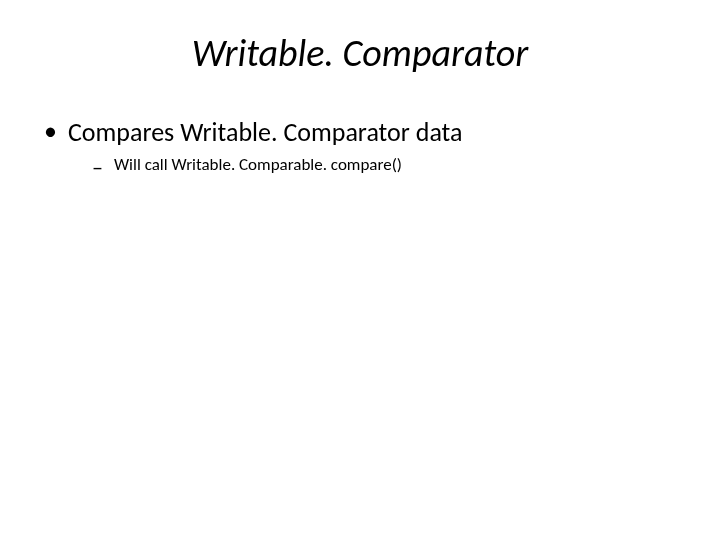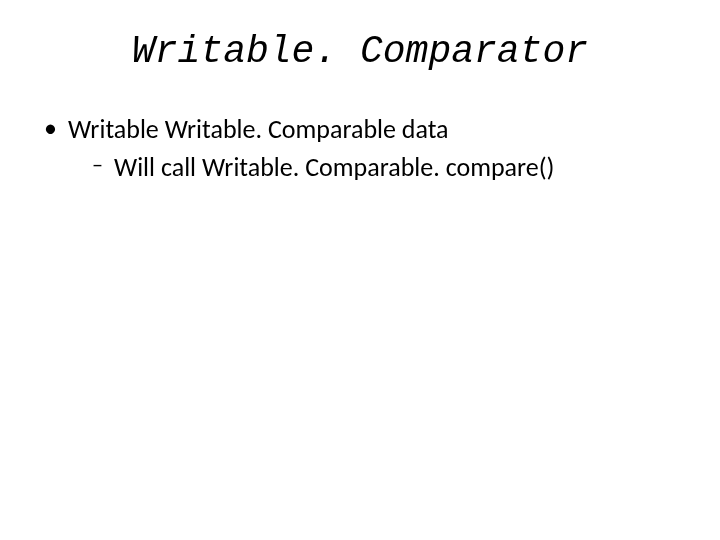--- a/index.html
+++ b/index.html
@@ -16,21 +16,20 @@
       padding: 20px 40px;
       position: relative;
     }
     .title {
       text-align: center;
       font-size: 38px;
       font-style: italic;
       font-weight: 400;
       margin-top: 10px;
       margin-bottom: 40px;
-      font-family: Liberation Mono, monospace;
     }
     .level1 {
       list-style: none;
       padding-left: 0;
     }
     .level1-item {
       font-size: 26px;
       position: relative;
       padding-left: 28px;
       margin-bottom: 8px;
@@ -42,41 +41,41 @@
       top: 0;
       font-size: 26px;
       line-height: 1.2;
     }
     .level2 {
       list-style: none;
       padding-left: 24px;
       margin-top: 6px;
     }
     .level2-item {
-      font-size: 26px;
+      font-size: 17px;
       position: relative;
       padding-left: 22px;
       margin-bottom: 2px;
     }
     .level2-item::before {
       content: "–";
       position: absolute;
       left: 0;
       top: 0;
       font-size: 22px;
       line-height: 1.3;
     }
   </style>
 </head>
 <body>
 
 <h1 class="title">Writable. Comparator</h1>
 
 <ul class="level1">
   <li class="level1-item">
-    <span>Writable Writable. Comparable data</span>
+    <span>Compares Writable. Comparator data</span>
     <ul class="level2">
       <li class="level2-item">
         <span>Will call Writable. Comparable. compare()</span>
       </li>
     </ul>
   </li>
 </ul>
 
 </body></html>

